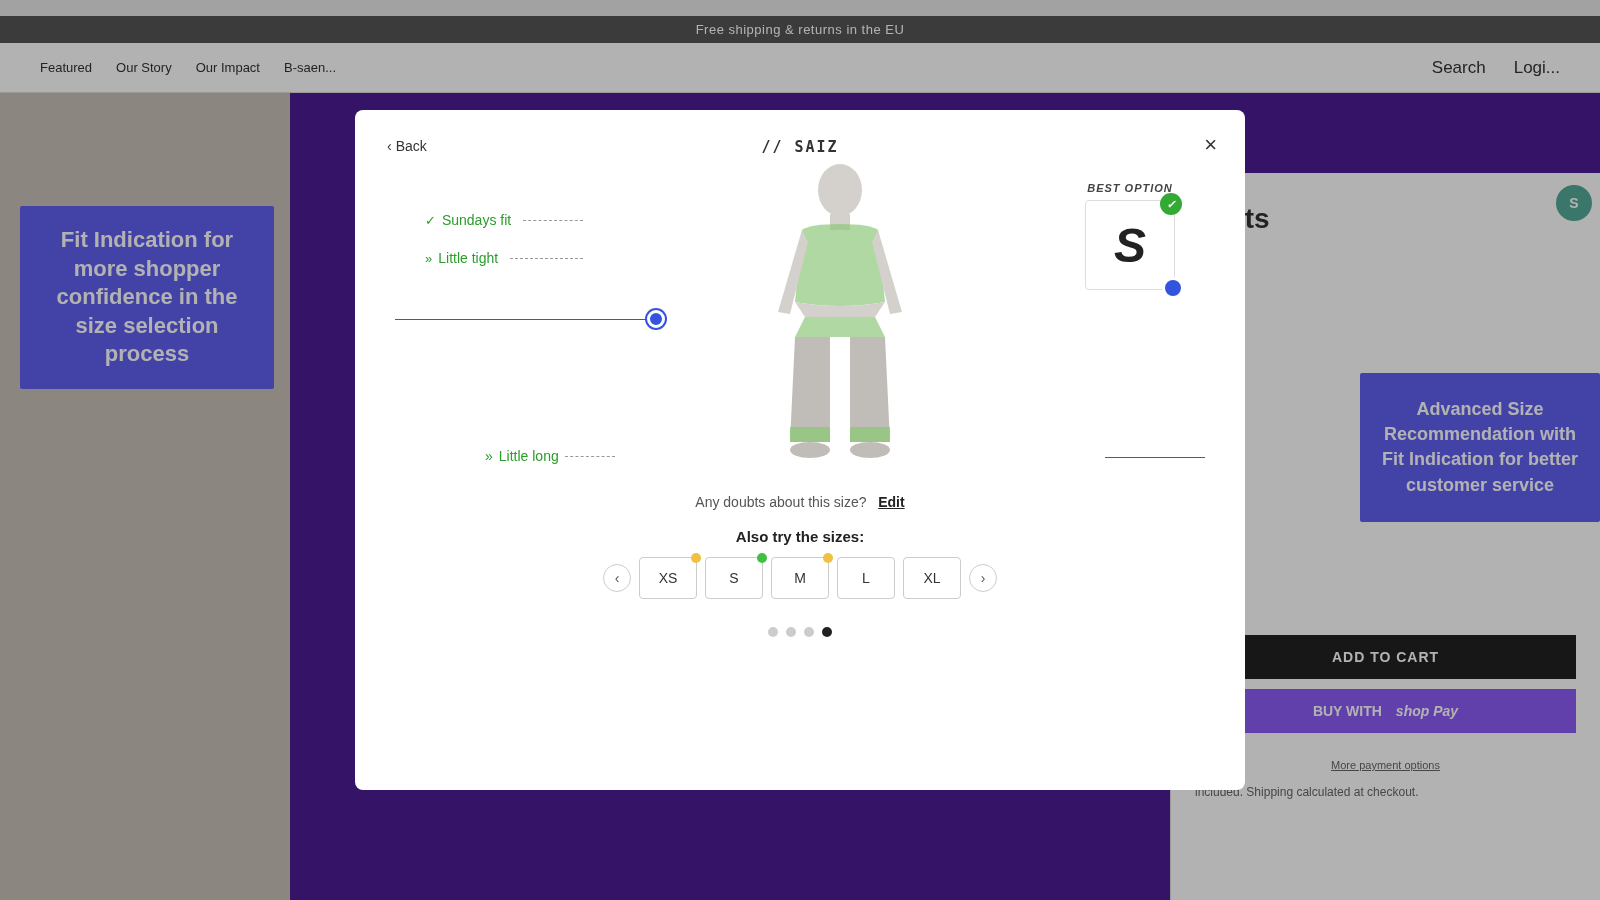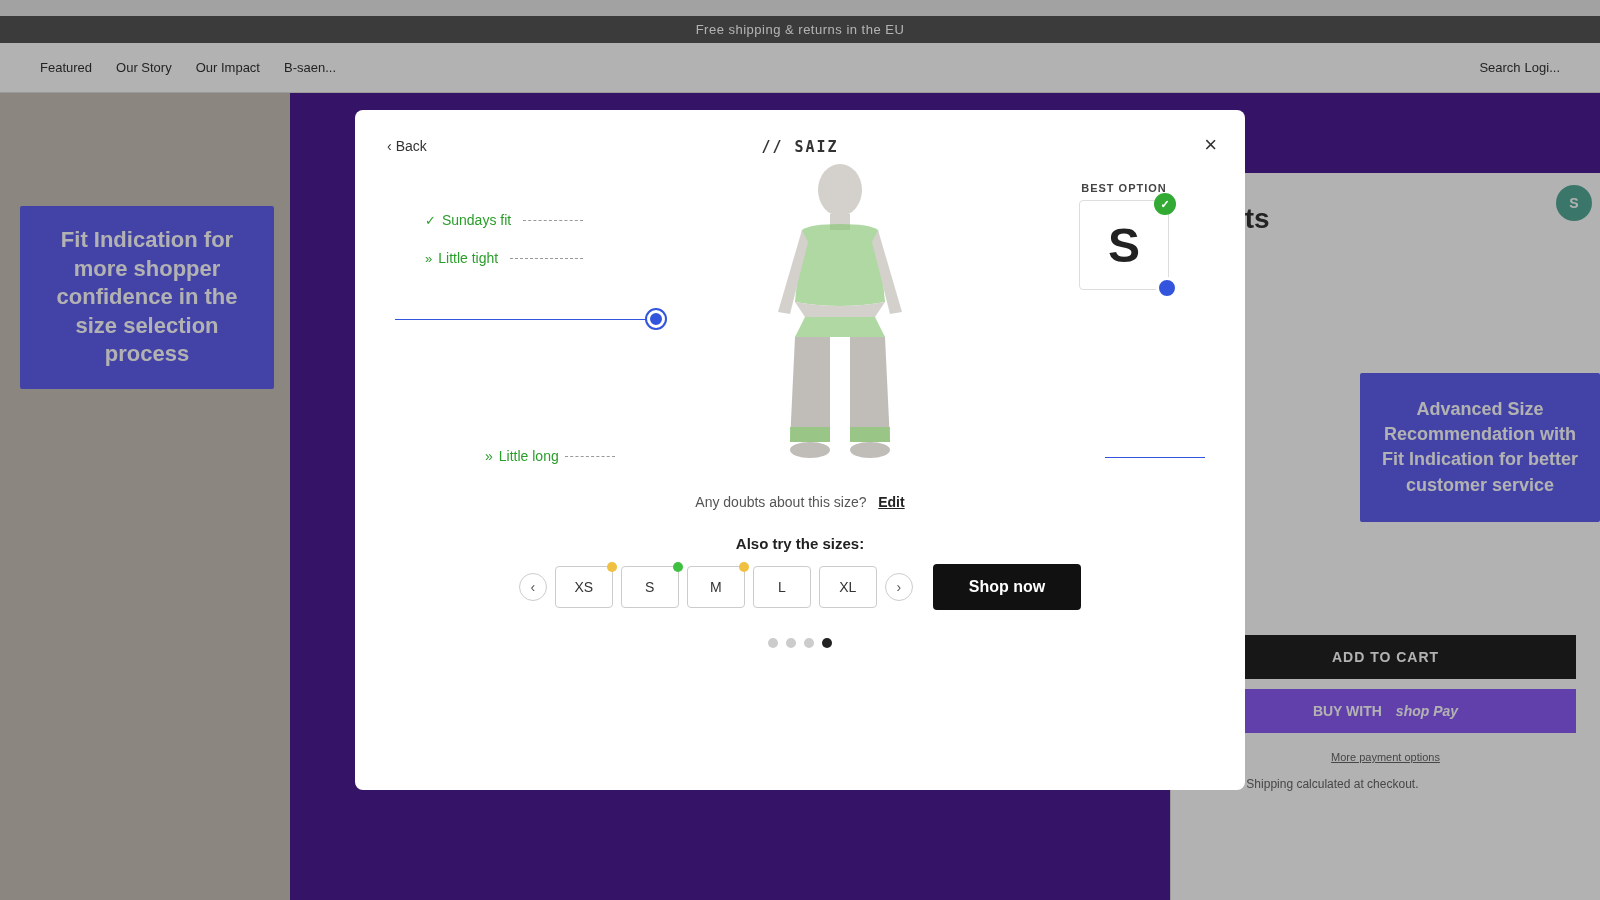--- a/index.html
+++ b/index.html
@@ -42,22 +42,22 @@
 
     .nav-left {
       display: flex;
       gap: 24px;
       font-size: 13px;
       color: #333;
     }
 
     .nav-right {
       display: flex;
-      gap: 4px;
-      font-size: 13px;
+      gap: 28px;
+      font-size: 17px;
       color: #333;
       margin-left: 45px;
     }
 
     .bg-content {
       display: flex;
       height: calc(900px - 80px);
       position: relative;
     }
 
@@ -159,21 +159,21 @@
 
     .buy-with-btn {
       background: #8b5cf6;
       color: #fff;
       border: none;
       padding: 14px 20px;
       width: 100%;
       font-size: 14px;
       font-weight: 600;
       cursor: pointer;
-      margin-bottom: 18px;
+      margin-bottom: 26px;
       display: flex;
       align-items: center;
       justify-content: center;
       gap: 14px;
     }
 
     .more-payment {
       text-align: center;
       font-size: 11px;
       color: #666;
@@ -307,22 +307,23 @@
     
     .mannequin-container {
       position: relative;
       width: 220px;
       height: 320px;
     }
 
     
     .best-option-area {
       position: absolute;
-      right: 36px;
+      right: 30px;
       top: 20px;
+      font-style: italic;
     }
 
     .best-option-label {
       font-size: 11px;
       font-weight: 600;
       color: #444;
       letter-spacing: 1px;
       margin-bottom: 6px;
       text-align: center;
     }
@@ -364,21 +365,21 @@
       height: 22px;
       background: #3355dd;
       border-radius: 50%;
       border: 3px solid #fff;
     }
 
     
     .doubt-text {
       font-size: 14px;
       color: #555;
-      margin-bottom: 25px;
+      margin-bottom: 18px;
     }
 
     .edit-link {
       font-weight: 600;
       text-decoration: underline;
       color: #222;
       cursor: pointer;
     }
 
     
@@ -626,21 +627,20 @@
         <span>L</span>
       </div>
       <div class="size-btn">
         <span>XL</span>
       </div>
 
       <div class="nav-arrow">
         <span>›</span>
       </div>
 
-      <button class="shop-now-btn">Shop now</button>
     </div>
 
     <div class="pagination-dots">
       <div class="pag-dot"></div>
       <div class="pag-dot"></div>
       <div class="pag-dot"></div>
       <div class="pag-dot active"></div>
     </div>
 
   </div>

